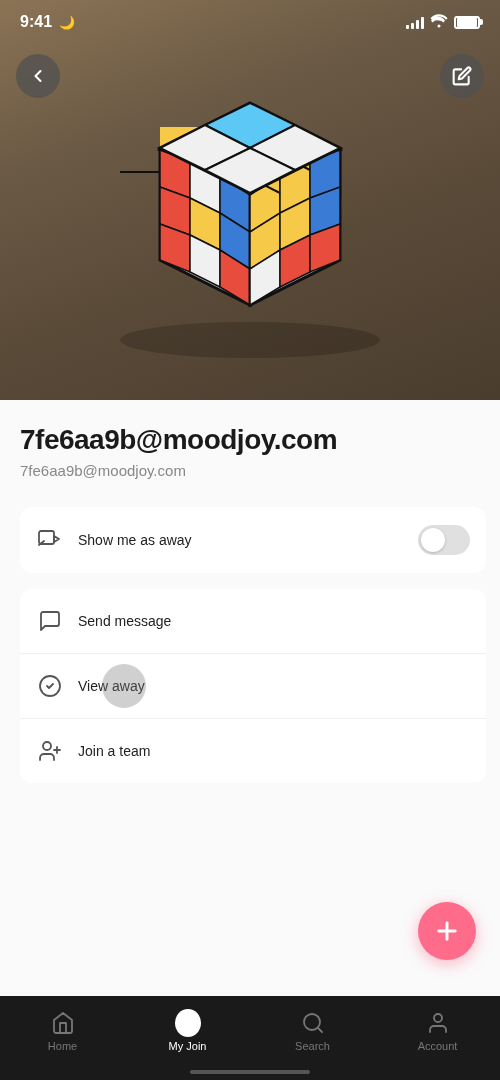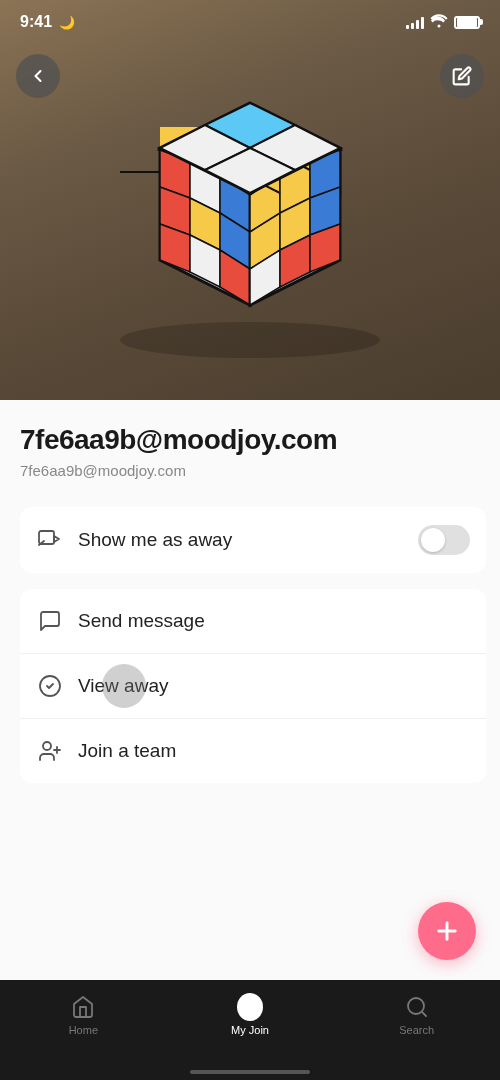--- a/index.html
+++ b/index.html
@@ -196,21 +196,21 @@
       width: 24px;
       height: 24px;
       fill: none;
       stroke: #555;
       stroke-width: 1.8;
       stroke-linecap: round;
       stroke-linejoin: round;
     }
 
     .menu-item-label {
-      font-size: 19px;
+      font-size: 14px;
       color: #222;
       flex: 1;
     }
 
     
     .toggle {
       width: 52px;
       height: 30px;
       background: #e0e0e0;
       border-radius: 15px;
@@ -254,21 +254,21 @@
       stroke-width: 2.5;
       stroke-linecap: round;
     }
 
     
     .tab-bar {
       position: absolute;
       bottom: 0;
       left: 0;
       right: 0;
-      height: 100px;
+      height: 84px;
       background: #1a1a1a;
       display: flex;
       align-items: flex-start;
       padding-top: 10px;
     }
 
     .tab-item {
       flex: 1;
       display: flex;
       flex-direction: column;
@@ -560,16 +560,25 @@
   <div class="tab-item">
     <div class="tab-icon">
       <svg viewBox="0 0 24 24">
         <circle cx="11" cy="11" r="8"></circle>
         <line x1="21" y1="21" x2="16.65" y2="16.65"></line>
       </svg>
     </div>
     <span class="tab-label">Search</span>
   </div>
 
+  <div class="tab-item">
+    <div class="tab-icon">
+      <svg viewBox="0 0 24 24">
+        <path d="M20 21v-2a4 4 0 0 0-4-4H8a4 4 0 0 0-4 4v2"></path>
+        <circle cx="12" cy="7" r="4"></circle>
+      </svg>
+    </div>
+    <span class="tab-label">Account</span>
+  </div>
 
 </div>
 
 <div class="home-indicator"></div>
 
 </body></html>

